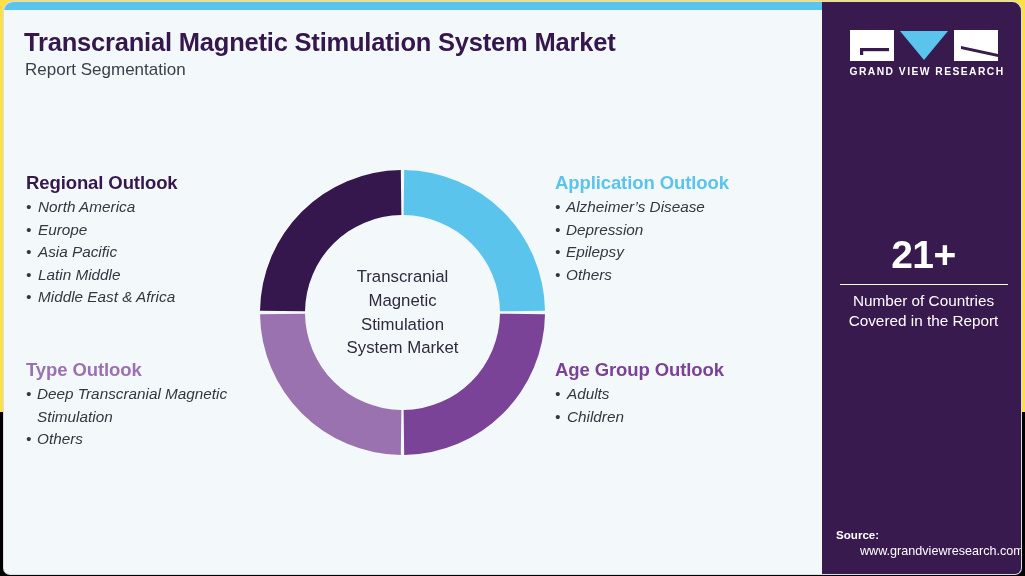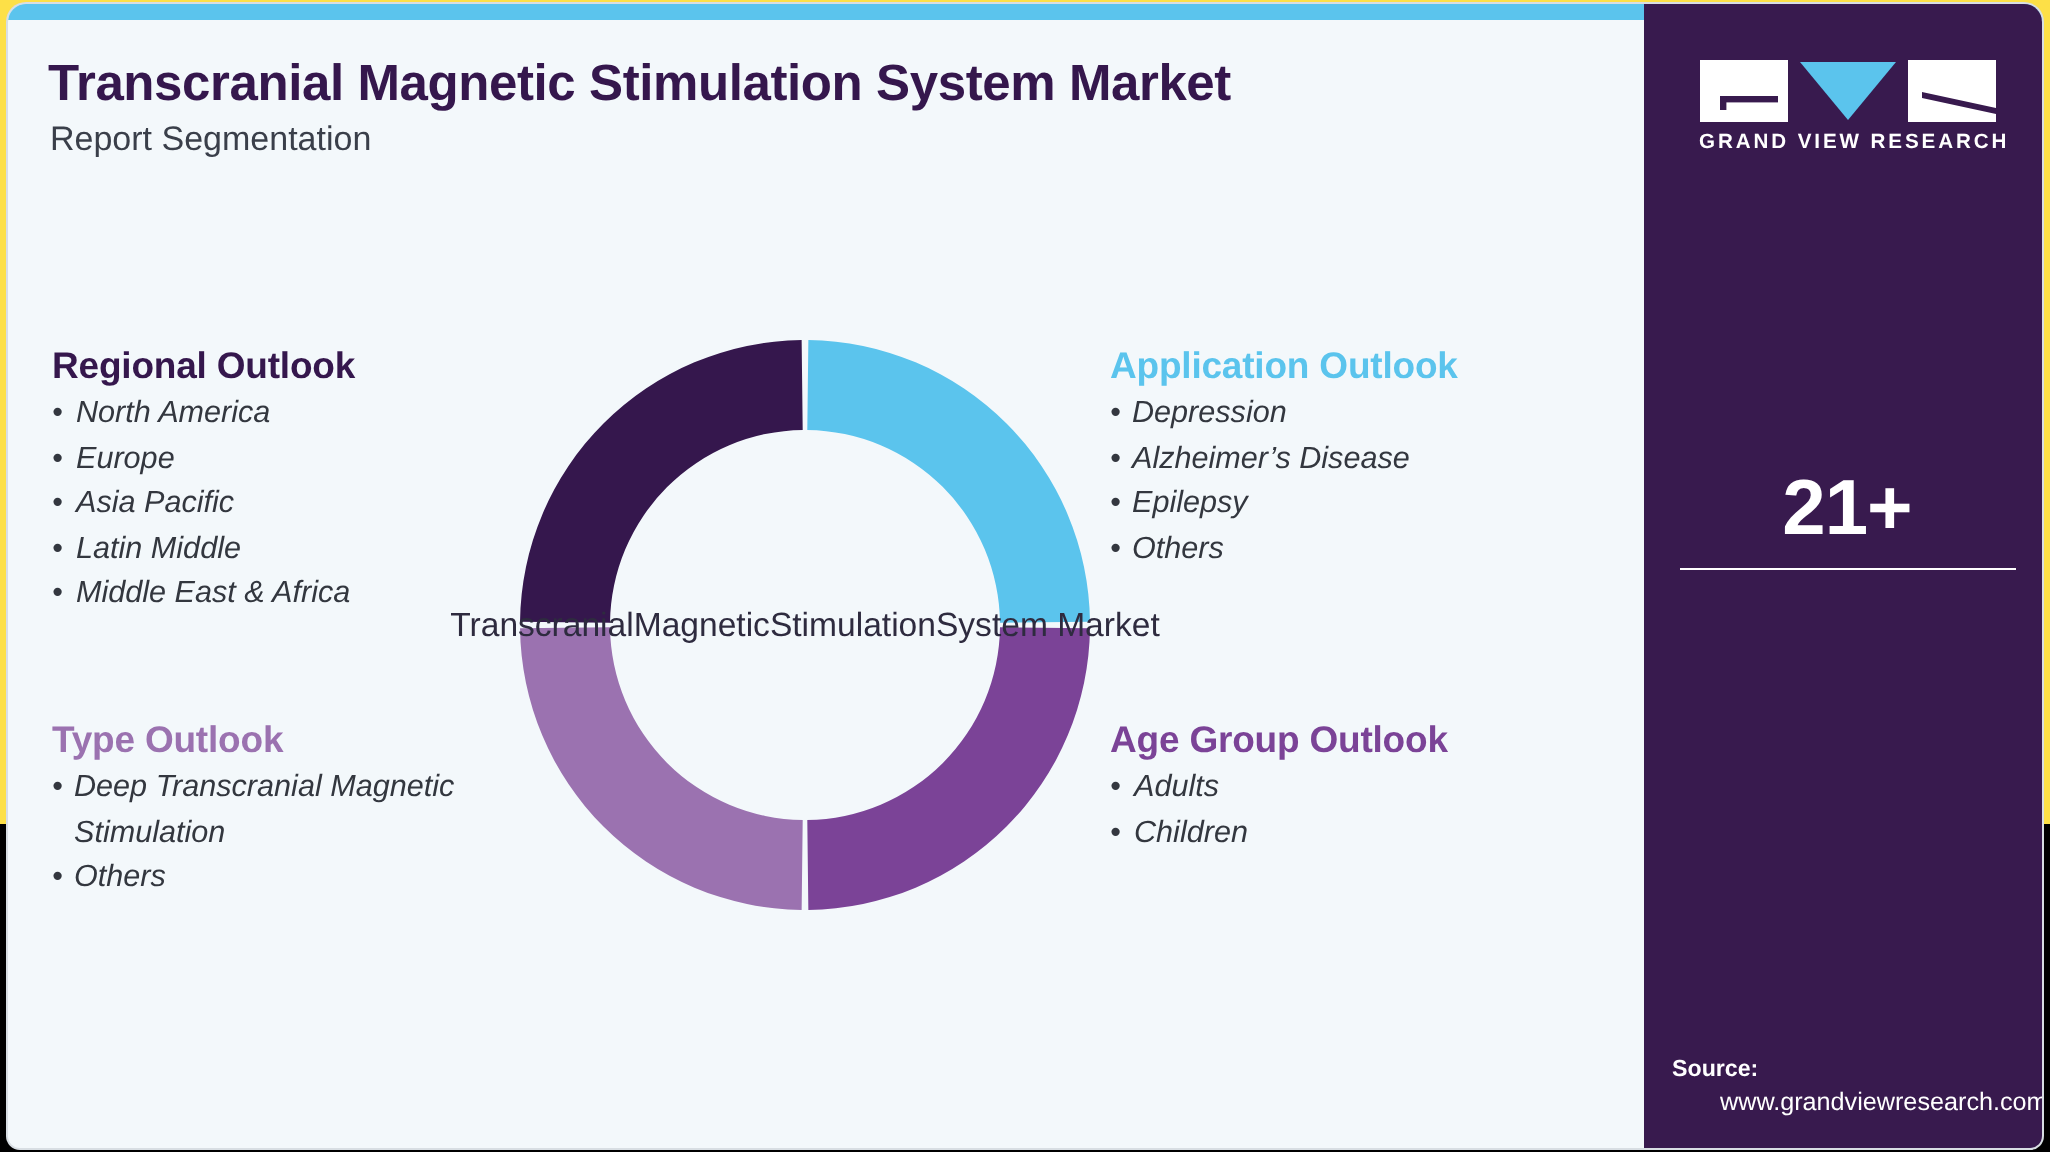--- a/index.html
+++ b/index.html
@@ -120,21 +120,21 @@
     height: 285px;
   }
   .donut-wrap svg { display: block; }
   .donut-center {
     position: absolute;
     left: 0;
     top: 0;
     width: 285px;
     height: 285px;
     display: flex;
-    flex-direction: row;
+    flex-direction: column;
     align-items: center;
     justify-content: center;
     pointer-events: none;
   }
   .donut-center span {
     display: block;
     font-size: 16.8px;
     line-height: 23.8px;
     color: #2e2b3f;
     text-align: center;
@@ -245,22 +245,22 @@
         </li>
         <li>
           <span>Others</span>
         </li>
       </ul>
     </div>
 
     <div class="block" id="block-application">
       <h3>Application Outlook</h3>
       <ul>
+        <li>Alzheimer’s Disease</li>
         <li>Depression</li>
-        <li>Alzheimer’s Disease</li>
         <li>Epilepsy</li>
         <li>Others</li>
       </ul>
     </div>
 
     <div class="block" id="block-agegroup">
       <h3>Age Group Outlook</h3>
       <ul>
         <li>Adults</li>
         <li>Children</li>
@@ -297,20 +297,24 @@
 
           <rect x="104" y="0" width="44" height="31" fill="#ffffff"></rect>
           <polygon points="111,16 148,24 148,27 111,19" fill="#381a4e"></polygon>
         </svg>
         <div class="logo-word">GRAND VIEW RESEARCH</div>
       </div>
 
       <div class="stat">
         <div class="stat-value">21+</div>
         <div class="stat-rule"></div>
+        <div class="stat-label">
+          <span>Number of Countries</span>
+          <span>Covered in the Report</span>
+        </div>
       </div>
 
       <div class="source">
         <div class="source-label">Source:</div>
         <div class="source-url">www.grandviewresearch.com</div>
       </div>
 
     </div>
 
   </div>

